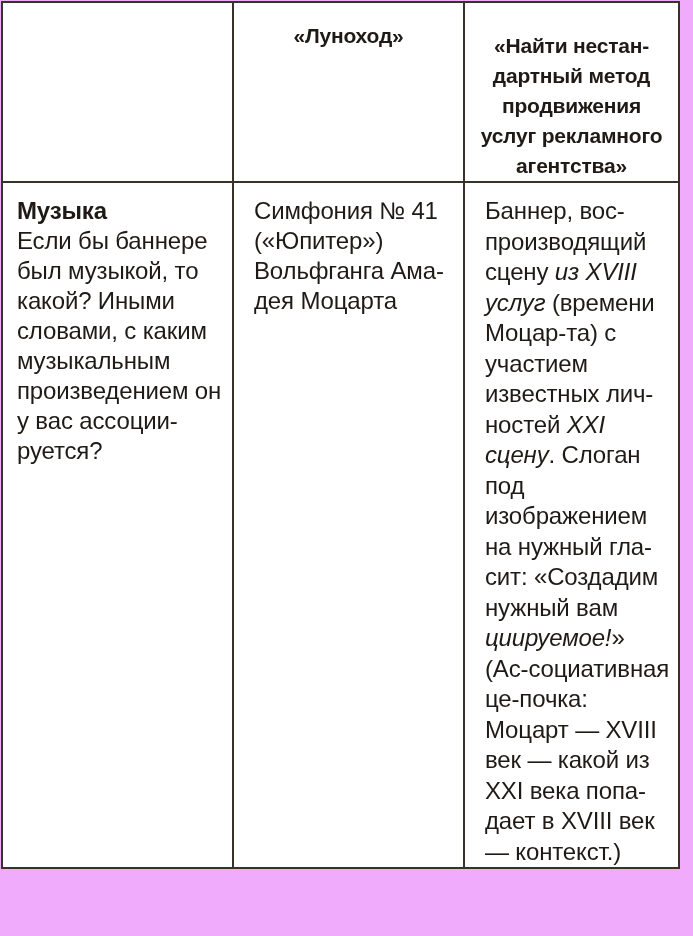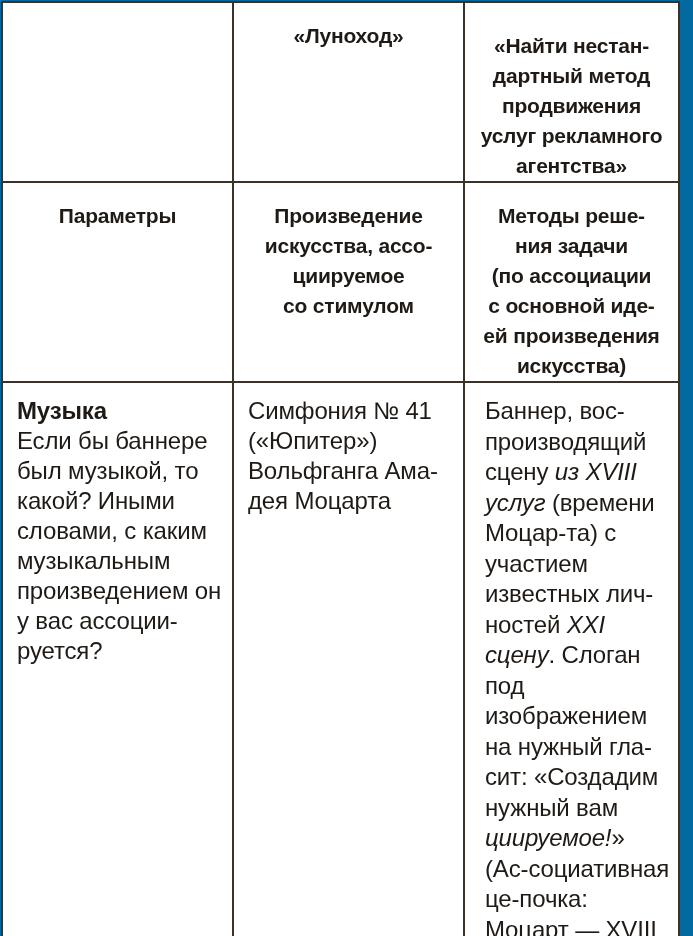--- a/index.html
+++ b/index.html
@@ -12,21 +12,21 @@
     height: 936px;
     font-family: "Liberation Sans", "DejaVu Sans", sans-serif;
     color: #1f1a15;
     overflow: hidden;
   }
 
   .page {
     position: relative;
     width: 693px;
     height: 936px;
-    background: #0369a1;
+    background: #f0abfc;
   }
 
   table.assoc-table {
     position: absolute;
     left: 1px;
     top: 1px;
     width: 677px;
     border-collapse: collapse;
     table-layout: fixed;
     background: #ffffff;
@@ -87,20 +87,21 @@
     padding-top: 13px;
     padding-left: 14px;
     padding-right: 6px;
   }
   .body-text.c3pad {
     padding-left: 20px;
     padding-right: 8px;
     line-height: 30.5px;
   }
   .body-text.c2pad {
+    margin-left: 6px;
   }
 
   .body-text .lead {
     font-weight: 700;
     display: block;
   }
 
   .body-text i {
     font-style: italic;
   }
@@ -135,45 +136,20 @@
           <div class="cell-inner">
             <div class="stimulus-text long nowrap-line">«Найти нестан-
 дартный метод
 продвижения
 услуг рекламного
 агентства»</div>
           </div>
         </td>
       </tr>
 
-      <tr class="r2">
-        <td>
-          <div class="cell-inner">
-            <div class="col-head nowrap-line">Параметры</div>
-          </div>
-        </td>
-        <td>
-          <div class="cell-inner">
-            <div class="col-head nowrap-line">Произведение
-искусства, ассо-
-циируемое
-со стимулом</div>
-          </div>
-        </td>
-        <td>
-          <div class="cell-inner">
-            <div class="col-head nowrap-line">Методы реше-
-ния задачи
-(по ассоциации
-с основной иде-
-ей произведения
-искусства)</div>
-          </div>
-        </td>
-      </tr>
 
       <tr class="r3">
         <td>
           <div class="body-text">
             <span class="lead">Музыка</span><span>Если бы баннере был музыкой, то какой? Иными словами, с каким музыкальным произведением он у вас ассоции-руется?</span>
           </div>
         </td>
 
         <td>
           <div class="body-text c2pad">

